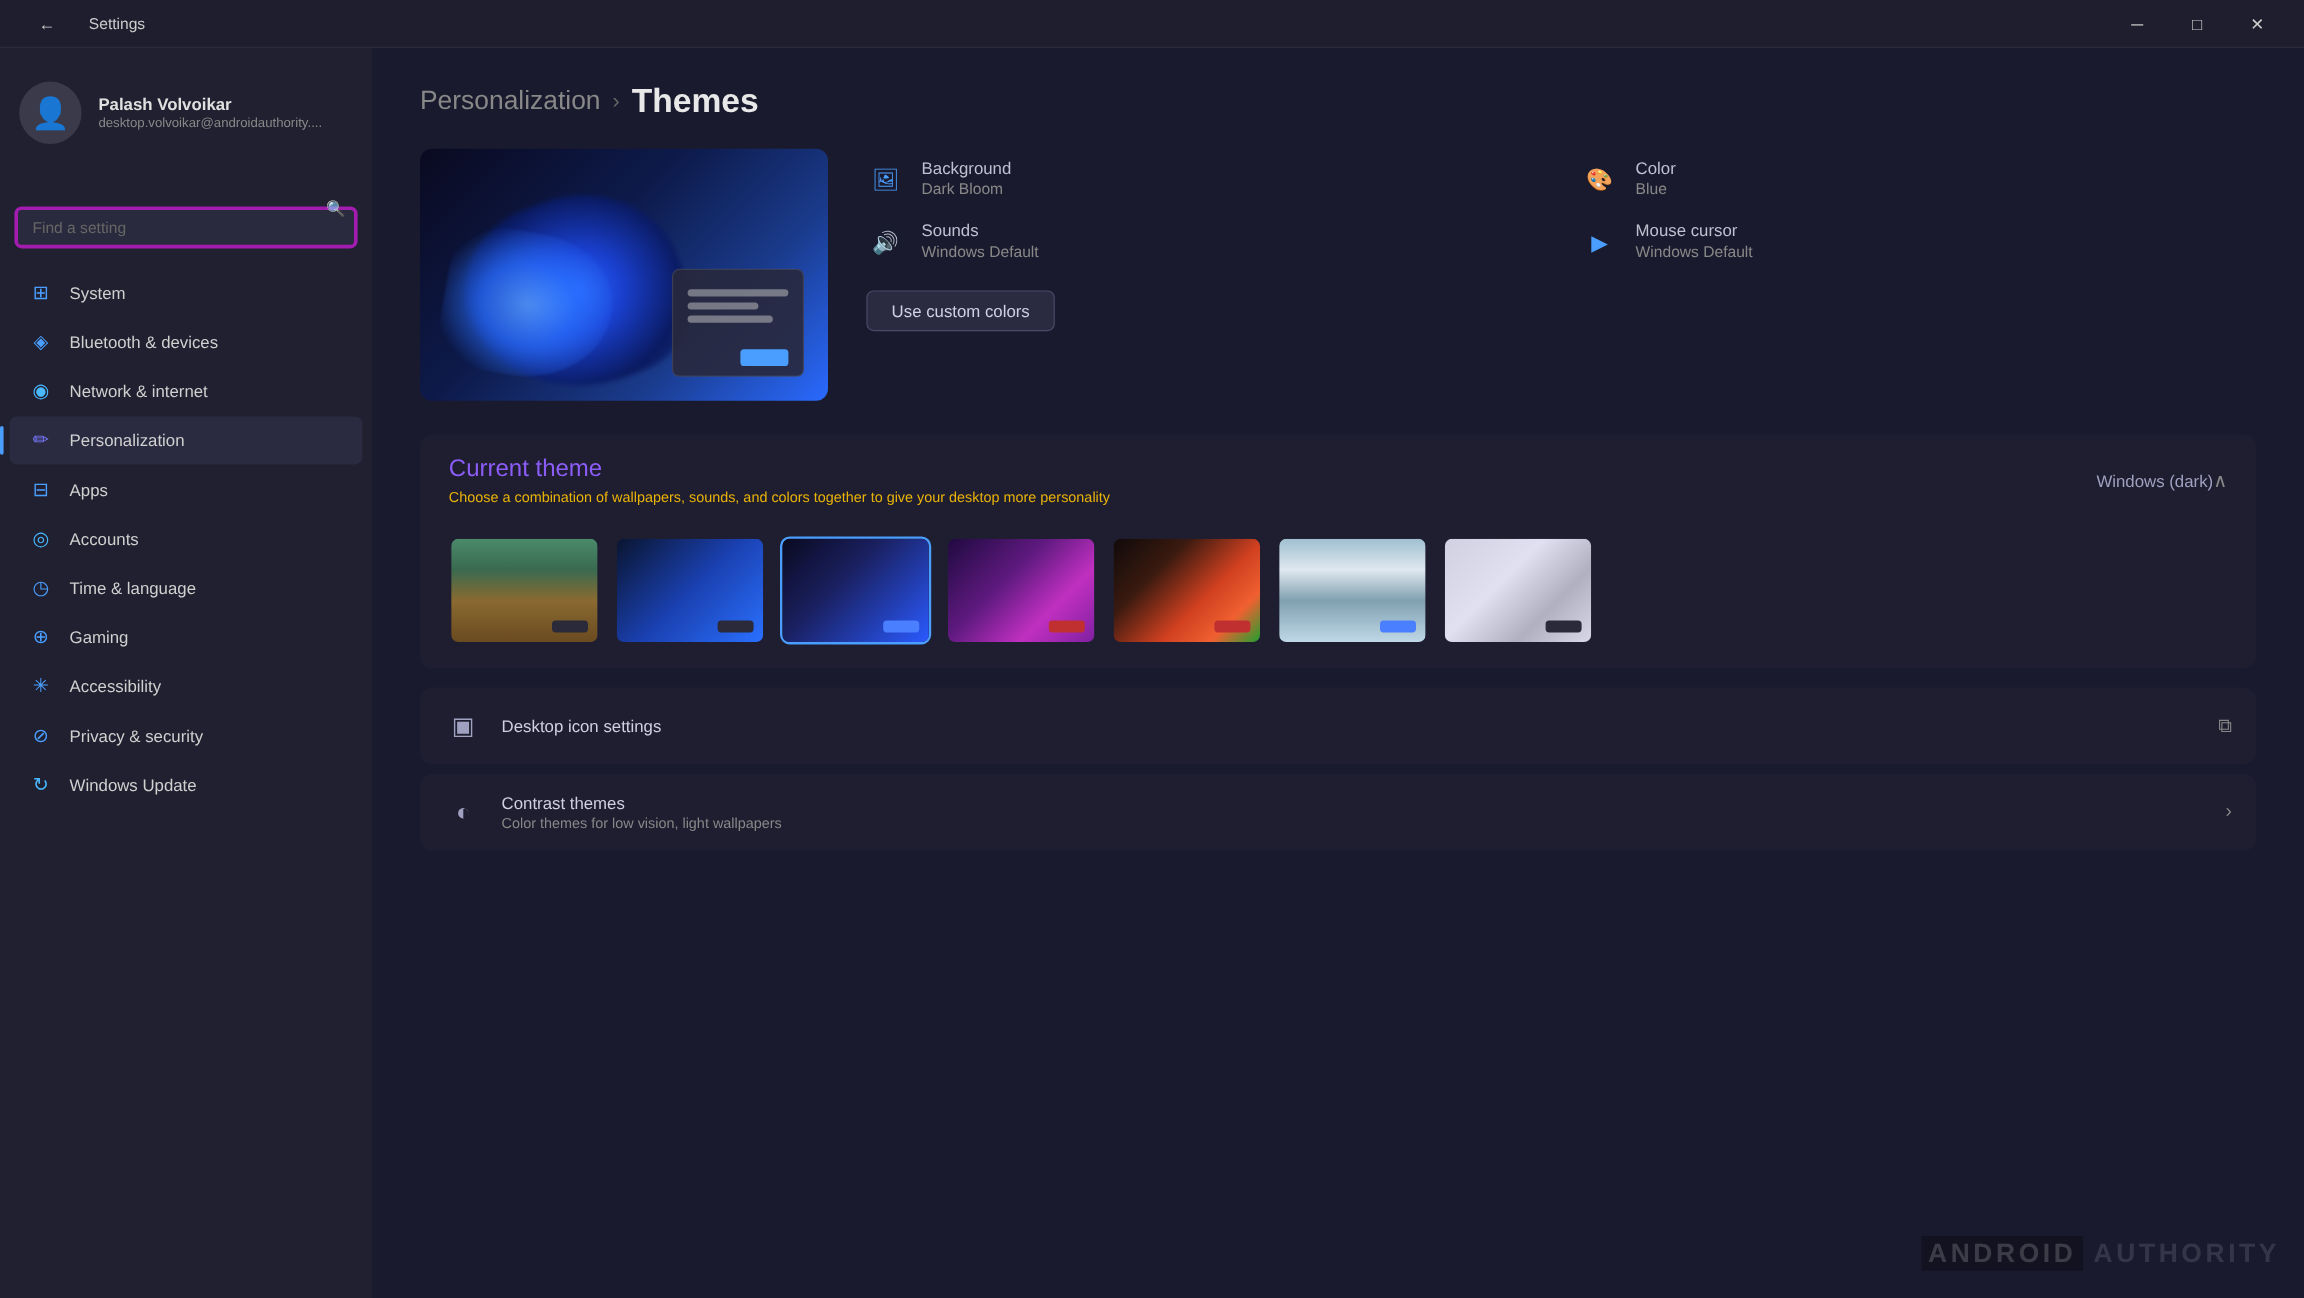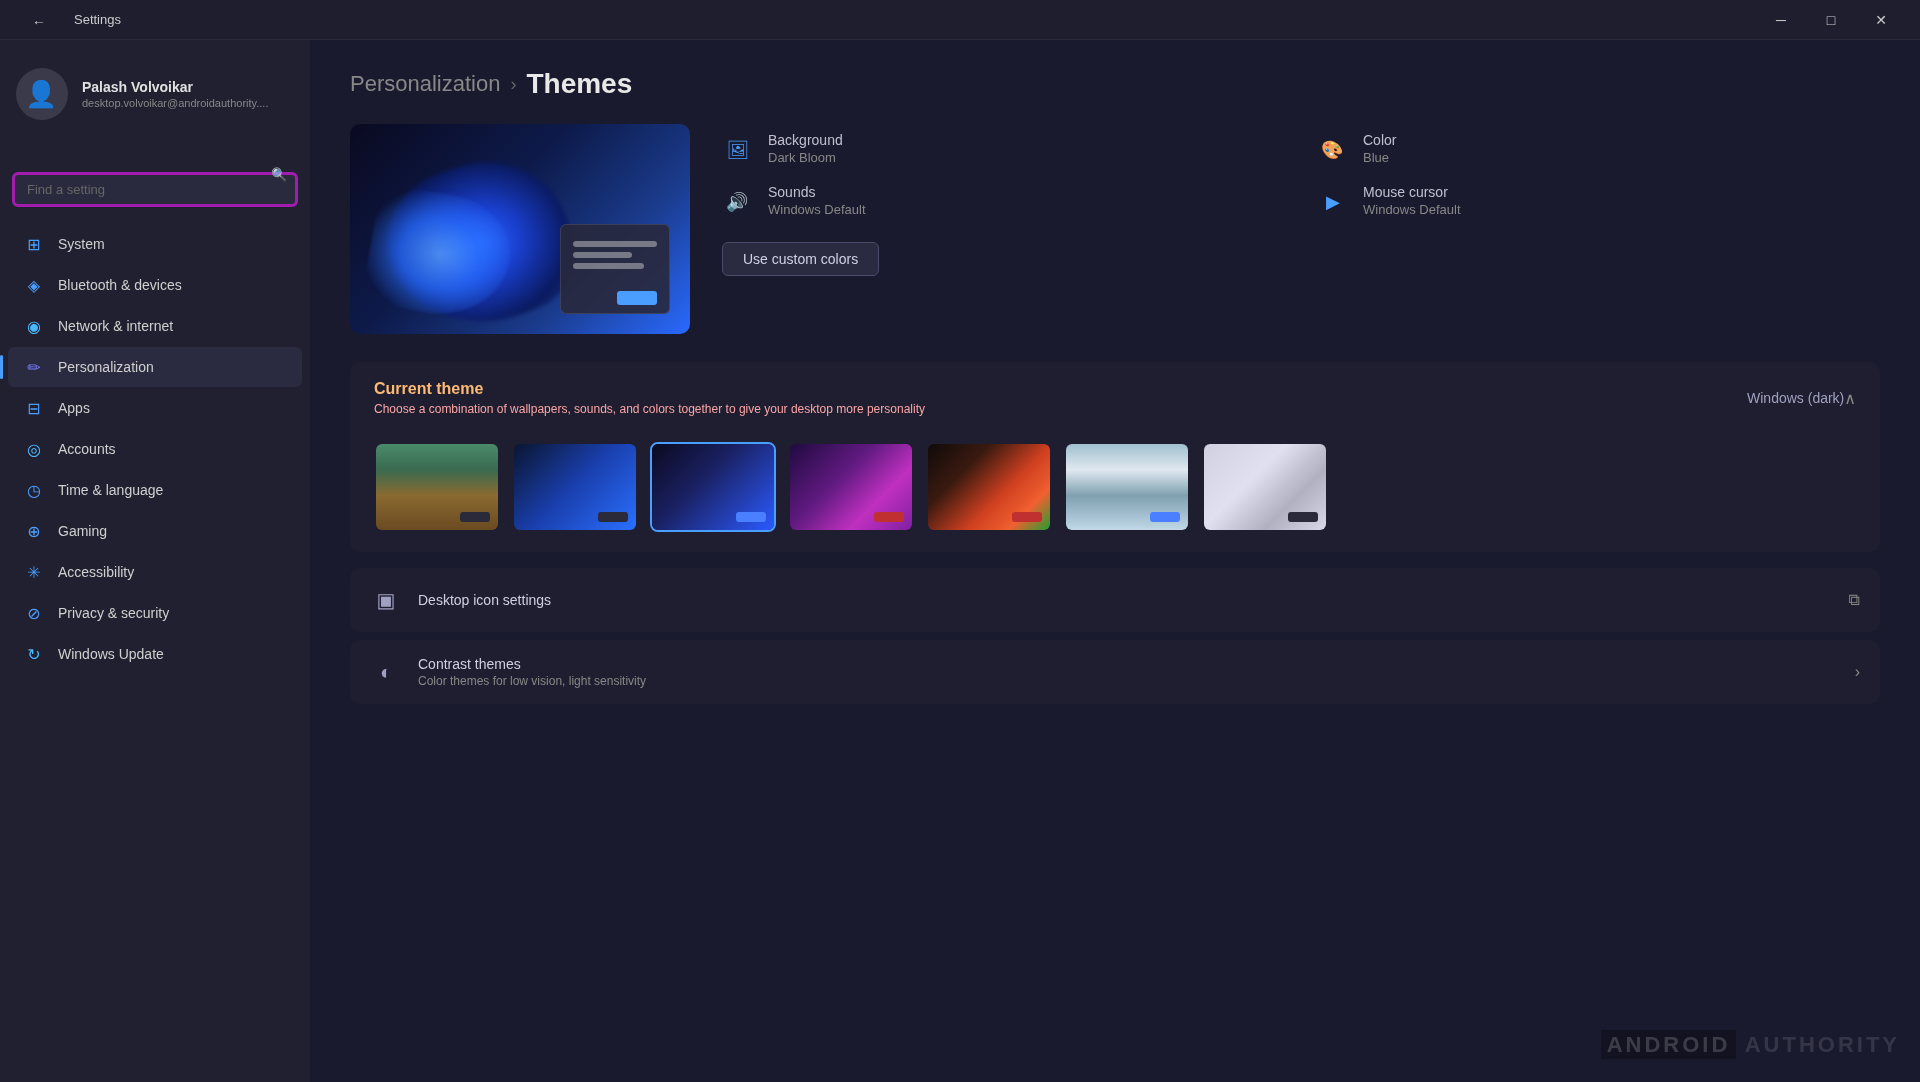--- a/index.html
+++ b/index.html
@@ -311,22 +311,22 @@
       overflow: hidden;
     }
     .section-header {
       display: flex;
       align-items: center;
       justify-content: space-between;
       padding: 18px 24px;
       cursor: pointer;
     }
     .section-header-left { display: flex; flex-direction: column; }
-    .section-title { font-size: 16px; font-weight: 700; color: #fdba74; }
-    .section-subtitle { font-size: 12px; color: #fca5a5; margin-top: 4px; }
+    .section-title { font-size: 20px; font-weight: 400; color: #8b5cf6; }
+    .section-subtitle { font-size: 12px; color: #eab308; margin-top: 4px; }
     .section-header-right {
       display: flex;
       align-items: center;
       color: #a0a0c0;
       font-size: 14px;
     }
     .chevron-up { font-size: 16px; color: #888; }
 
     
     .themes-grid {
@@ -658,21 +658,21 @@
 
       </div>
     </div>
     <span class="related-item-right">⧉</span>
   </div>
           <div class="related-item">
     <div class="related-item-left">
       <div class="related-icon">◐</div>
       <div class="related-item-info">
         <span class="related-item-label">Contrast themes</span>
-        <span class="related-item-sub">Color themes for low vision, light sensitivity</span>
+        <span class="related-item-sub">Color themes for low vision, light wallpapers</span>
       </div>
     </div>
     <span class="related-item-right">›</span>
   </div>
         </div>
     </div>
 
   </div>
 </div>
 

